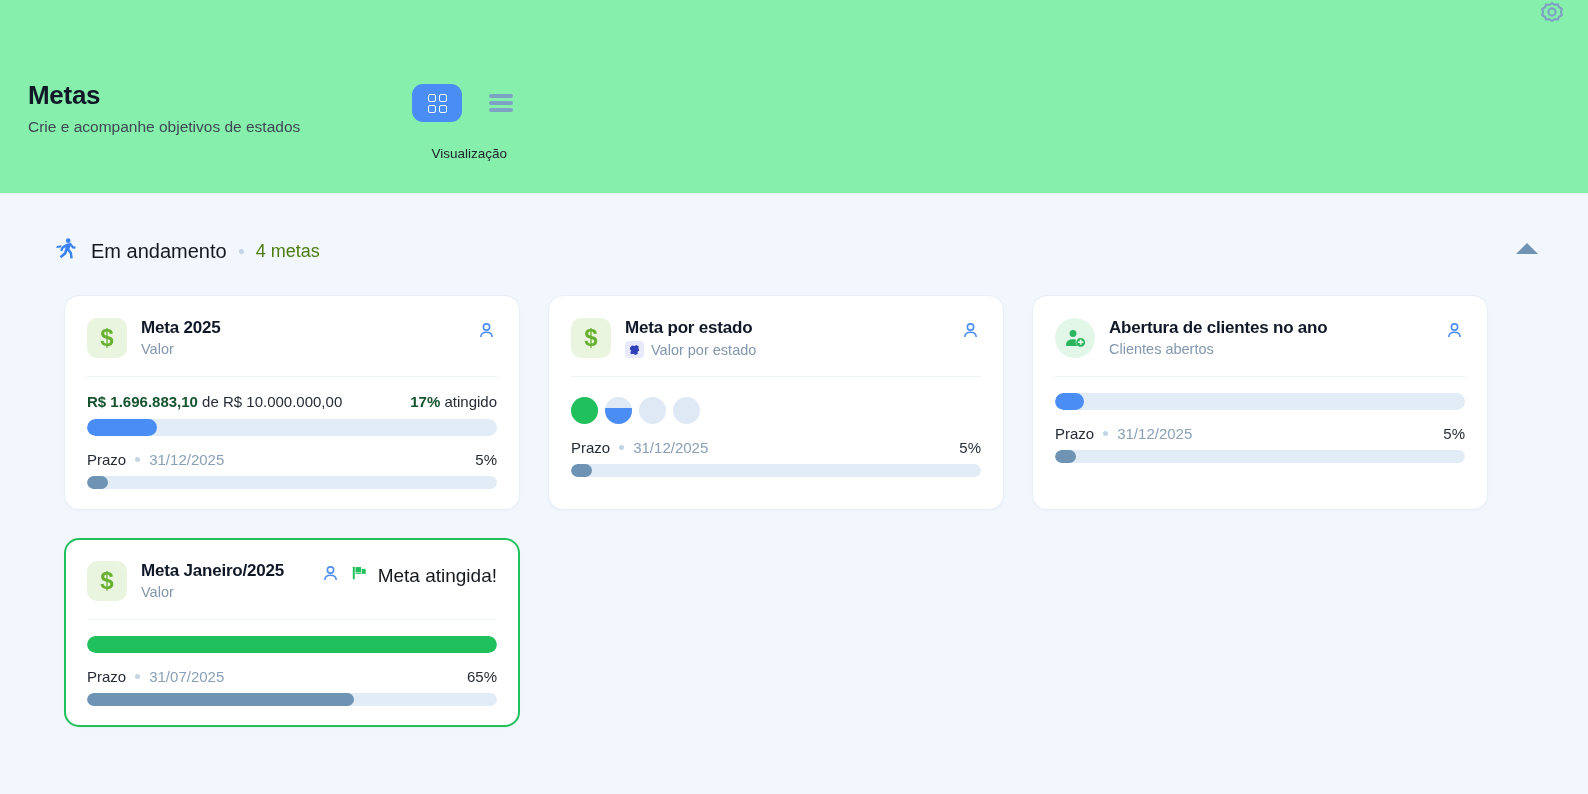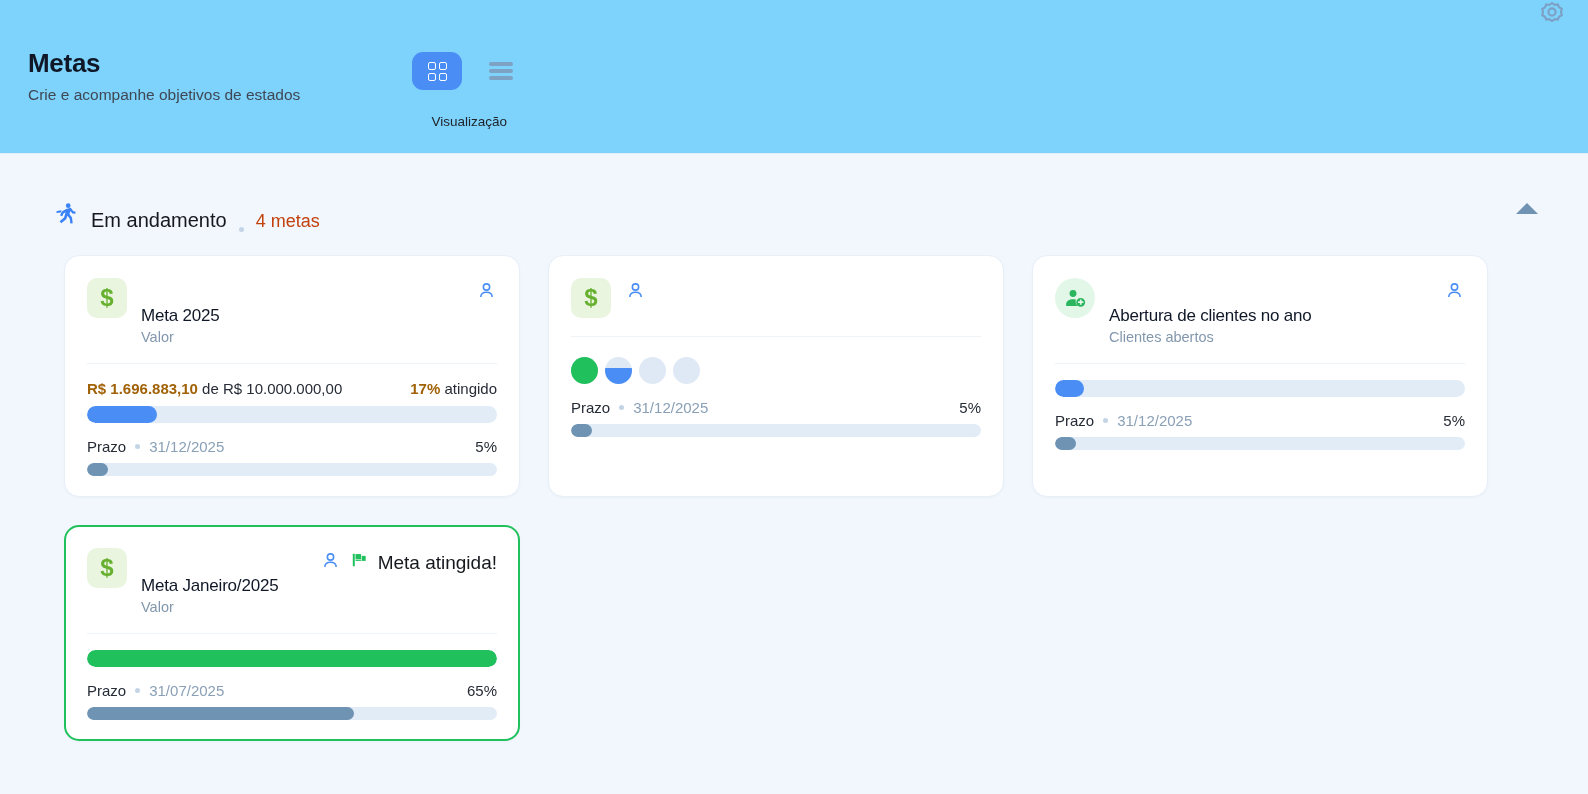--- a/index.html
+++ b/index.html
@@ -9,25 +9,25 @@
     height: 794px;
     background: #f2f7fd;
     font-family: "Liberation Sans", sans-serif;
     color: #1f2937;
     overflow: hidden;
   }
 
   
   .topbar {
     position: relative;
-    height: 154px;
-    background: #7dd3fc;
+    height: 194px;
+    background: #86efac;
     border-bottom: 1px solid #e3edf8;
     display: flex;
-    align-items: flex-start;
+    align-items: center;
   }
   .gear-btn {
     position: absolute;
     top: -8px;
     right: 14px;
     width: 44px;
     height: 44px;
     display: flex;
     align-items: center;
     justify-content: center;
@@ -72,29 +72,29 @@
   .list-icon { display: flex; flex-direction: column; gap: 3.5px; }
   .list-icon i { display: block; width: 24px; height: 3.5px; border-radius: 2px; background: #7ea2c4; }
   .vt-label { font-size: 13.5px; color: #20242b; }
 
   
   .section {
     padding: 36px 34px 0 34px;
   }
   .section-head {
     display: flex;
-    align-items: flex-end;
+    align-items: center;
     gap: 12px;
     padding-left: 18px;
     height: 42px;
     position: relative;
   }
   .section-title { font-size: 20px; color: #15181d; }
   .dot-sep { width: 5px; height: 5px; border-radius: 50%; background: #c3d4e6; display: inline-block; }
-  .section-count { font-size: 18px; color: #c2410c; }
+  .section-count { font-size: 18px; color: #4d7c0f; }
   .collapse-caret {
     position: absolute;
     right: 16px;
     top: 13px;
     width: 0; height: 0;
     border-left: 11px solid transparent;
     border-right: 11px solid transparent;
     border-bottom: 11px solid #7093b4;
     cursor: pointer;
   }
@@ -131,21 +131,21 @@
     border-radius: 10px;
     flex: 0 0 40px;
     display: flex; align-items: center; justify-content: center;
     background: #eaf5e0;
     color: #67b030;
     font-size: 24px;
     font-weight: bold;
   }
   .badge-icon.circle { border-radius: 50%; background: #e3f7e9; }
   .card-titles { flex: 1 1 auto; display: flex; flex-direction: column; gap: 3px; min-width: 0; }
-  .card-title { font-size: 17px; font-weight: normal; color: #101828; letter-spacing: -0.2px; margin-top: 28px; }
+  .card-title { font-size: 17px; font-weight: bold; color: #101828; letter-spacing: -0.2px; }
   .card-sub {
     font-size: 14.5px;
     color: #8297ad;
     display: flex;
     align-items: center;
     gap: 7px;
   }
   .state-chip {
     width: 19px; height: 17px;
     border-radius: 4px;
@@ -166,21 +166,21 @@
   
   .card-body { padding-top: 16px; }
   .metric-row {
     display: flex;
     justify-content: space-between;
     align-items: baseline;
     font-size: 15px;
     color: #262c36;
     margin-bottom: 9px;
   }
-  .metric-row .strong { font-weight: bold; color: #a16207; }
+  .metric-row .strong { font-weight: bold; color: #14532d; }
 
   .bar {
     height: 17px;
     border-radius: 9px;
     background: #e2ecf7;
     overflow: hidden;
   }
   .bar .fill { height: 100%; border-radius: 9px; }
   .fill.blue { background: #4a8ef5; }
   .fill.green { background: #20c15c; }
@@ -314,20 +314,31 @@
         </div>
         <div class="bar thin">
           <div class="fill slate" style="width: 5%;"></div>
         </div>
       </div>
     </div>
 
     <div class="card">
       <div class="card-head">
         <div class="badge-icon">$</div>
+        <div class="card-titles">
+          <div class="card-title">Meta por estado</div>
+          <div class="card-sub">
+            <span class="state-chip">
+              <svg width="13" height="12" viewBox="0 0 16 14" fill="#2f3fb8">
+                <path d="M2.4 4.1l2.4-2.6 3.5.6 1.8-1.4 3.3 1.9-.6 2.6 1.1 2.1-2.2 2.1.5 2.3-3.1 1.4-2.6-1.5-2.9.6-.7-2.6 1.3-1.8-1.8-1.3z"></path>
+              </svg>
+            </span>
+            <span>Valor por estado</span>
+          </div>
+        </div>
         <div class="head-right">
           <span class="person-icon">
             <svg width="21" height="21" viewBox="0 0 24 24" fill="none" stroke="currentColor" stroke-width="1.8">
               <circle cx="12" cy="8" r="3.6"></circle>
               <path d="M5.5 19.5c0-3.6 2.9-5.6 6.5-5.6s6.5 2 6.5 5.6"></path>
             </svg>
           </span>
         </div>
       </div>
       <div class="card-body">

